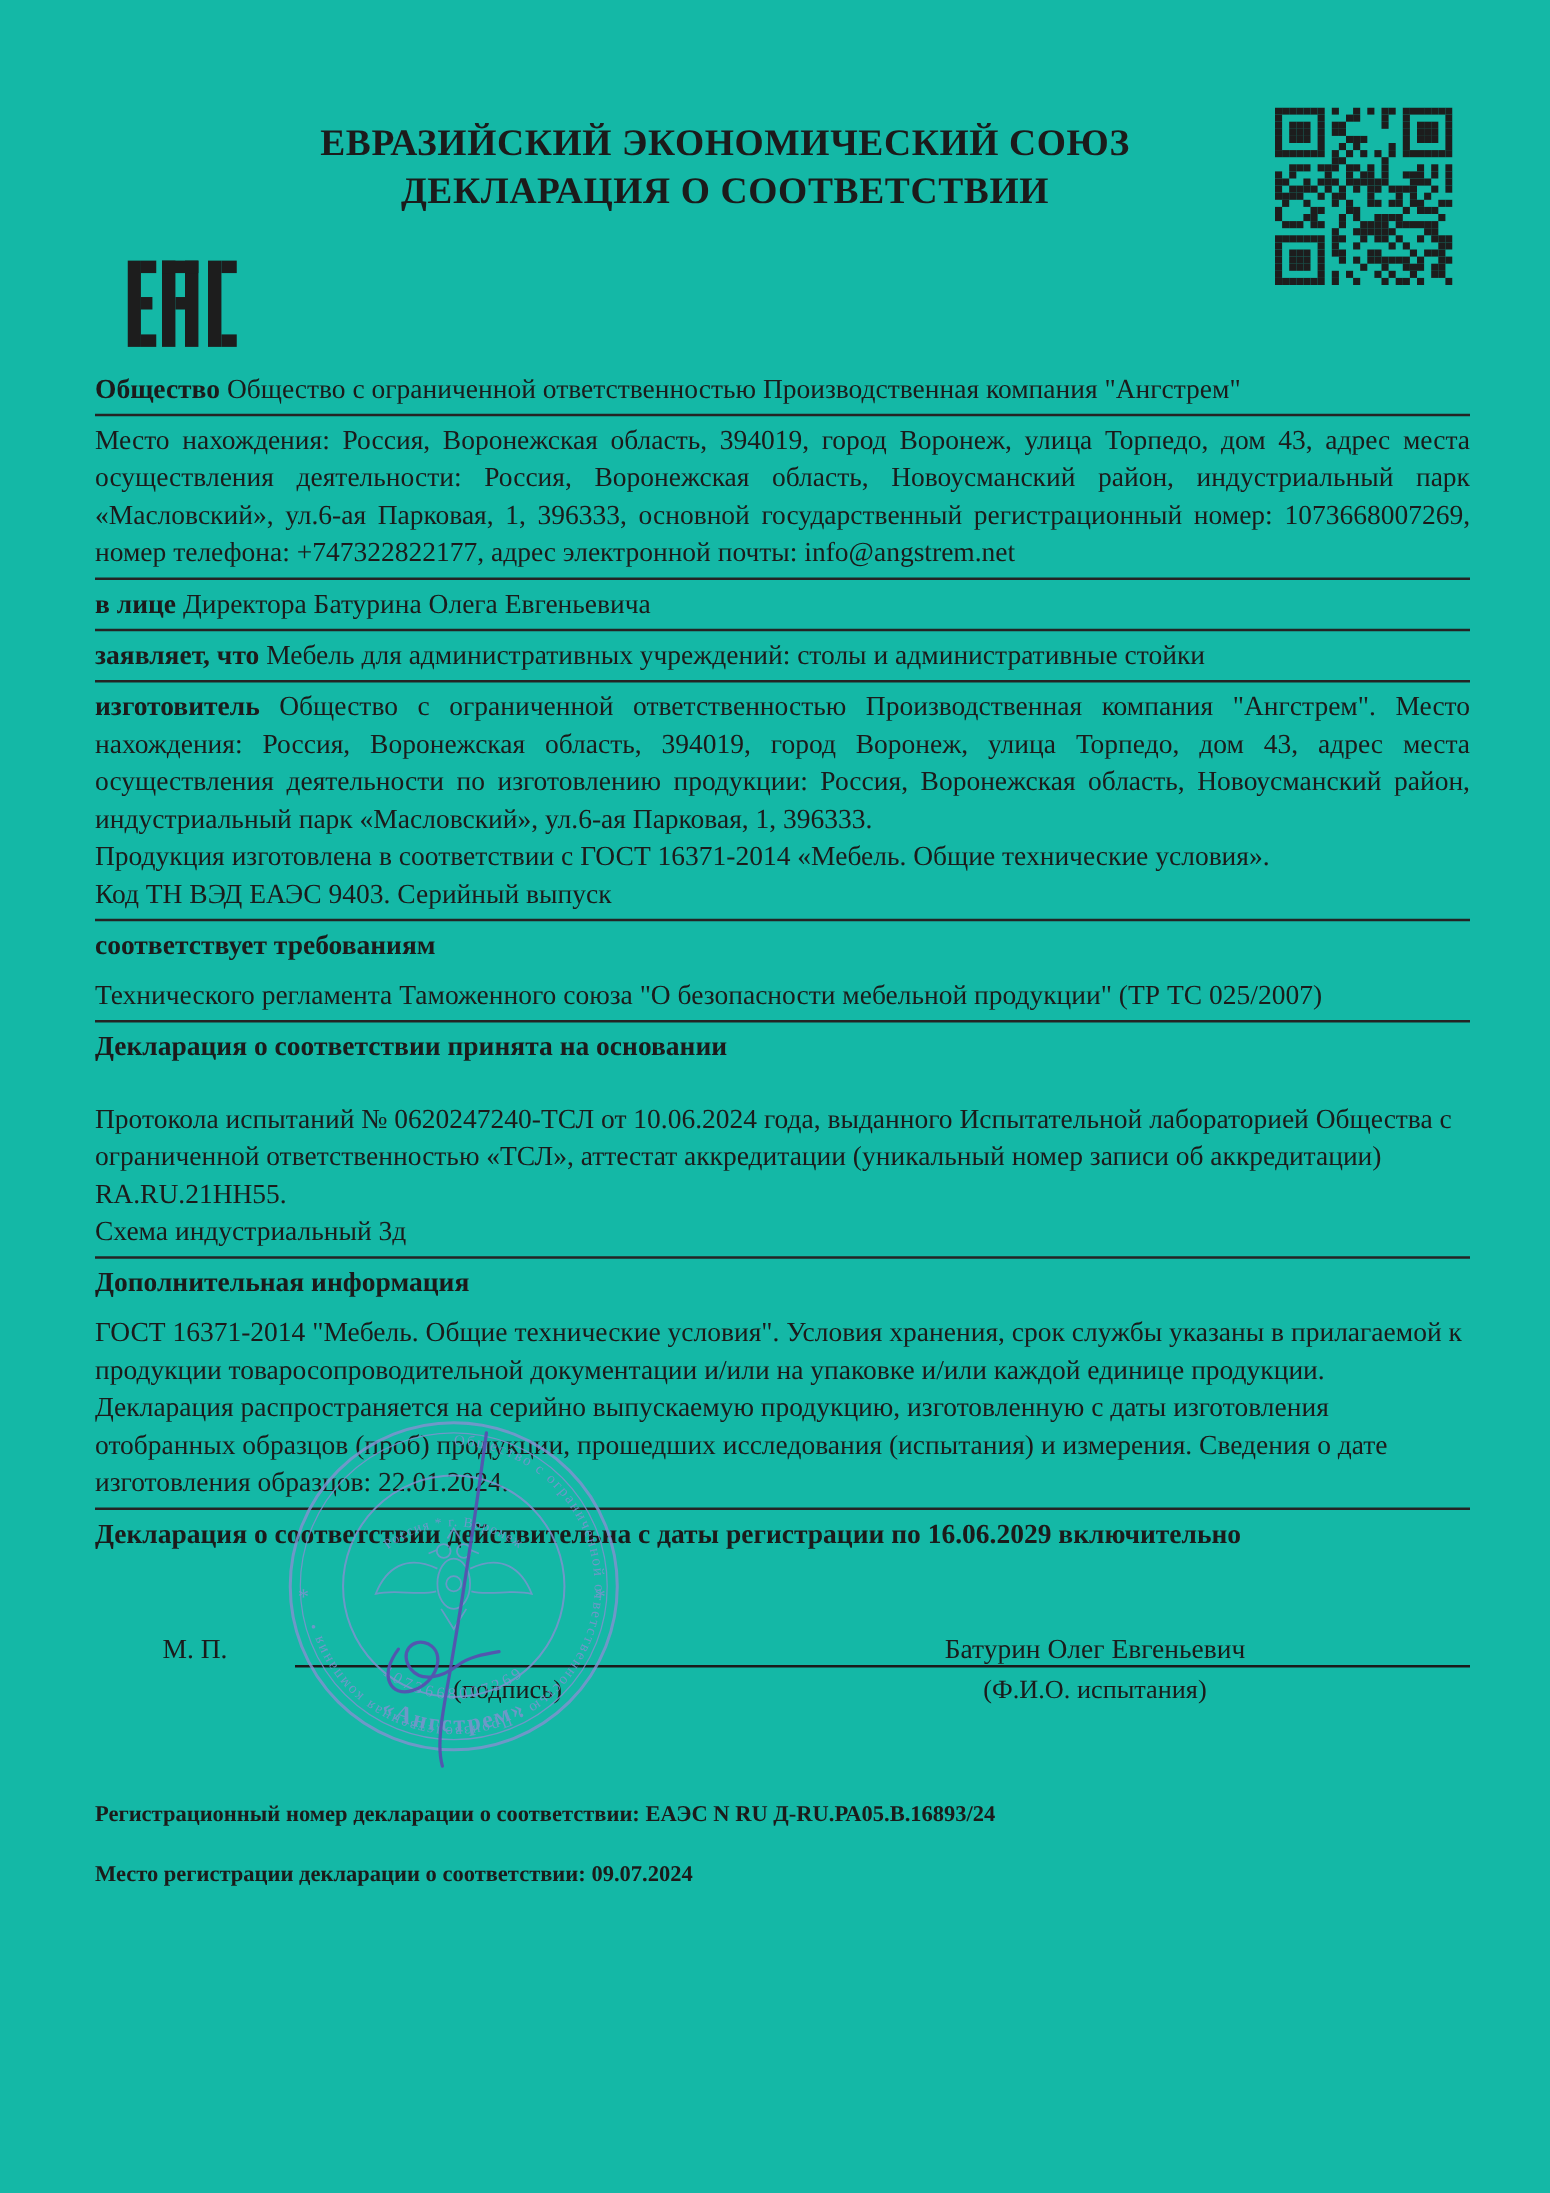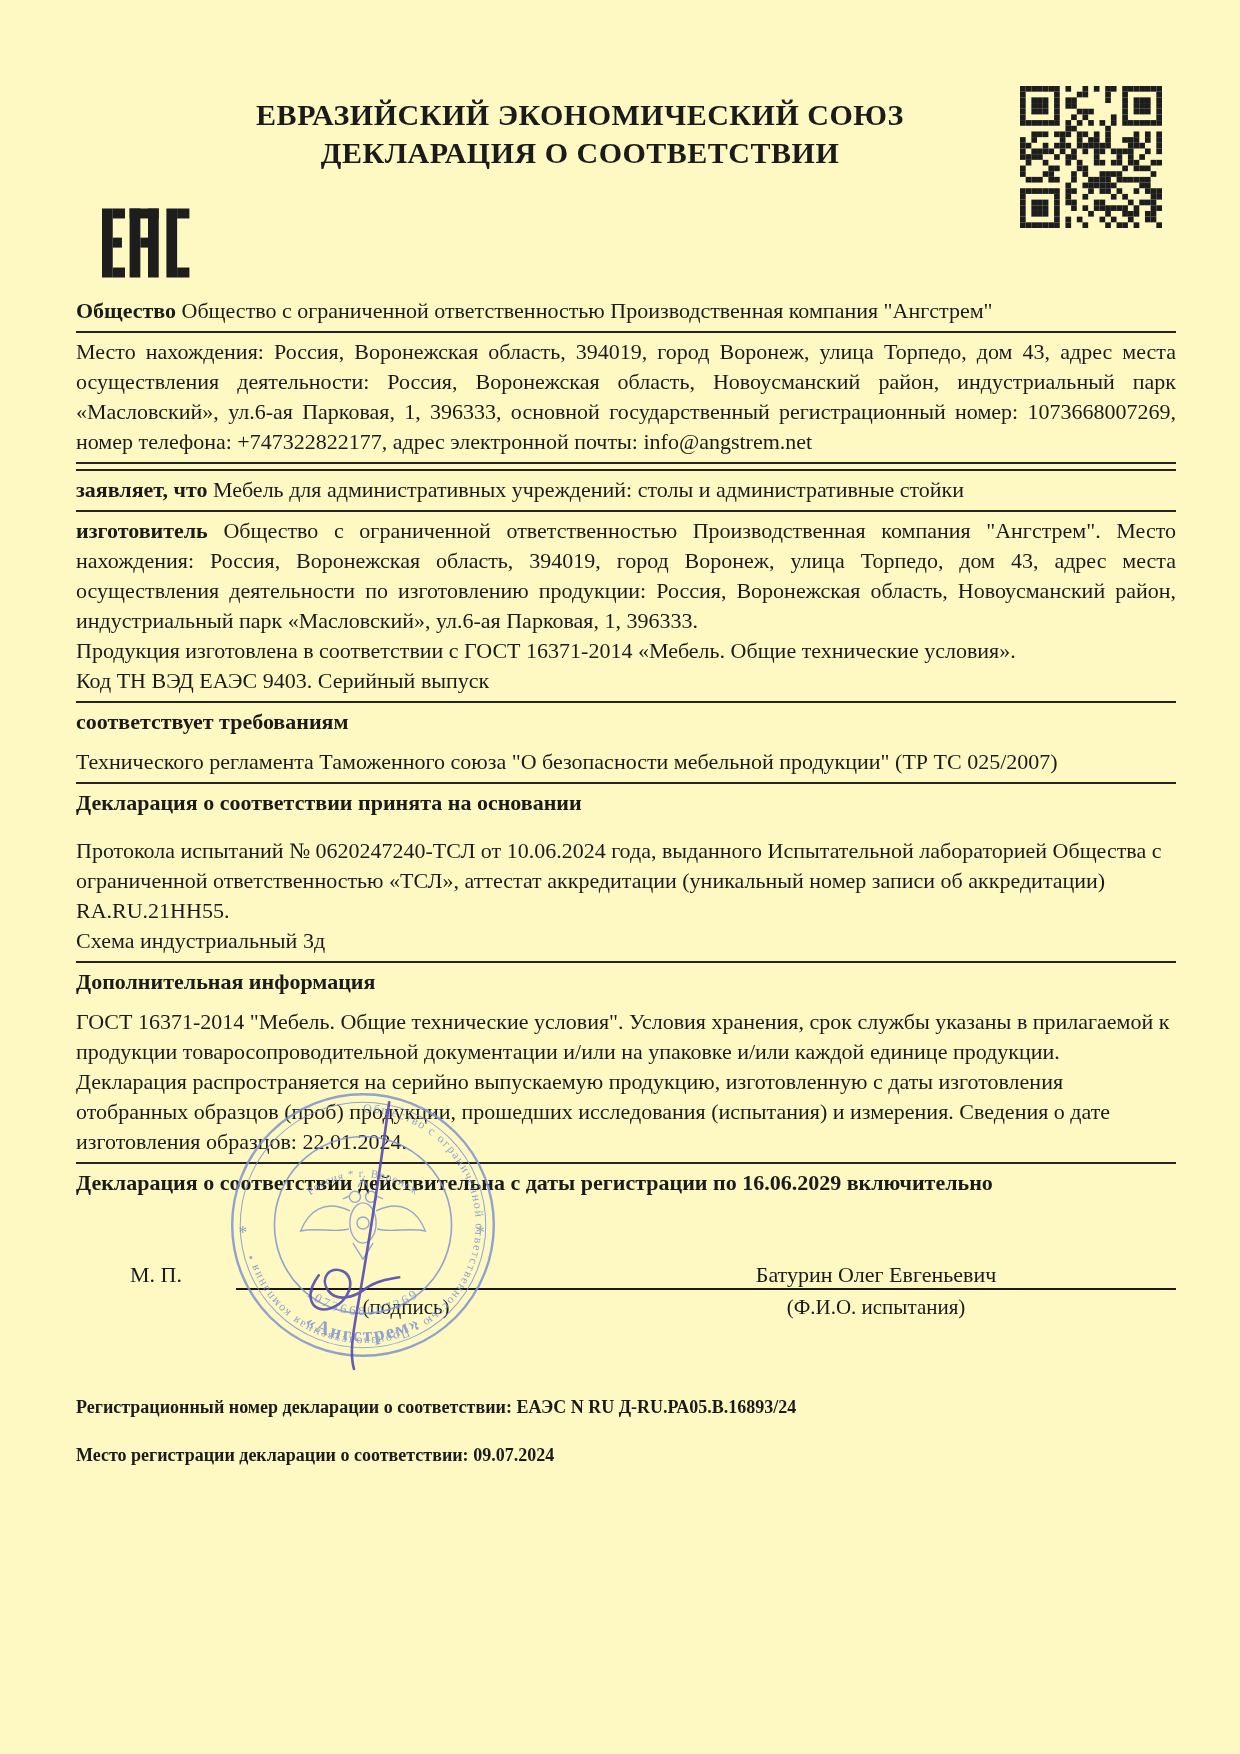--- a/index.html
+++ b/index.html
@@ -1,20 +1,20 @@
 <!DOCTYPE html>
 <html><head>
 <meta charset="utf-8">
 <style>
   html,body{margin:0;padding:0;background:#9a9a9a;}
   .page{
     position:relative;
     width:1240px;height:1754px;
     margin:0 auto;
-    background:#fef9c3;
+    background:#14b8a6;
     font-family:"Liberation Serif","DejaVu Serif",serif;
     color:#1b1b1b;
     overflow:hidden;
   }
   .title{
     margin:96px 230px 0 150px;
     text-align:center;
     font-weight:bold;
     font-size:30px;
     line-height:38px;
@@ -24,21 +24,21 @@
   .qr{position:absolute;top:86px;right:78px;width:142px;height:142px;}
   .eac{position:absolute;left:102px;top:196px;width:92px;height:94px;}
   .body-text{padding:0 64px 0 76px;}
   .para{font-size:22px;line-height:30px;margin:0;text-align:justify;}
   .para.left{text-align:left;}
   .line{font-size:22px;line-height:30px;margin:0;}
   .b{font-weight:bold;}
   hr.rule{border:none;border-top:2px solid #242424;margin:5px 0 4px 0;}
   .first{margin-top:124px;}
   .gap10{margin-top:10px;}
-  .gap14{margin-top:18px;}
+  .gap14{margin-top:28px;}
   .sig-row{display:flex;margin-top:54px;position:relative;}
   .sig-col{display:flex;flex-direction:column;}
   .sig-left{width:340px;}
   .sig-mid{width:160px;}
   .sig-right{flex:1;}
   .sig-top{height:36px;display:flex;align-items:flex-end;justify-content:center;font-size:22px;line-height:26px;}
   .sig-line{border-bottom:2px solid #1a1a1a;height:0;}
   .sig-mid .sig-line{border-bottom:none;}
   .sig-cap{text-align:center;font-size:21px;padding-top:5px;}
   .stamp{position:absolute;left:126px;top:-188px;width:322px;height:322px;pointer-events:none;}
@@ -382,20 +382,21 @@
   </div>
 
   <div class="body-text">
 
     <p class="line first"><span class="b">Общество</span> <span>Общество с ограниченной ответственностью Производственная компания "Ангстрем"</span></p>
     <hr class="rule">
 
     <p class="para">Место нахождения: Россия, Воронежская область, 394019, город Воронеж, улица Торпедо, дом 43, адрес места осуществления деятельности: Россия, Воронежская область, Новоусманский район, индустриальный парк «Масловский», ул.6-ая Парковая, 1, 396333, основной государственный регистрационный номер: 1073668007269, номер телефона: +747322822177, адрес электронной почты: info@angstrem.net</p>
     <hr class="rule">
 
+    <p class="line"><span class="b">в лице</span> <span>Директора Батурина Олега Евгеньевича</span></p>
     <hr class="rule">
 
     <p class="line"><span class="b">заявляет, что</span> <span>Мебель для административных учреждений: столы и административные стойки</span></p>
     <hr class="rule">
 
     <p class="para"><span class="b">изготовитель</span> <span>Общество с ограниченной ответственностью Производственная компания "Ангстрем". Место нахождения: Россия, Воронежская область, 394019, город Воронеж, улица Торпедо, дом 43, адрес места осуществления деятельности по изготовлению продукции: Россия, Воронежская область, Новоусманский район, индустриальный парк «Масловский», ул.6-ая Парковая, 1, 396333.</span></p>
     <p class="line">Продукция изготовлена в соответствии с ГОСТ 16371-2014 «Мебель. Общие технические условия».</p>
     <p class="line">Код ТН ВЭД ЕАЭС 9403. Серийный выпуск</p>
     <hr class="rule">
 

